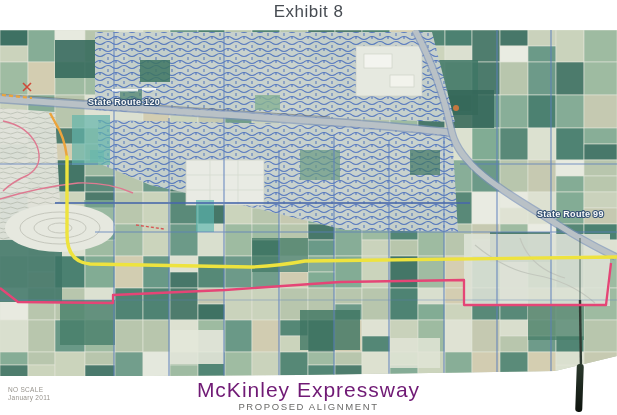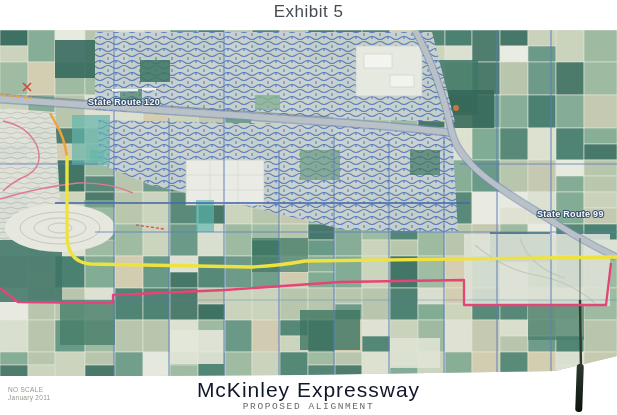--- a/index.html
+++ b/index.html
@@ -22,31 +22,31 @@
     position:absolute;left:576px;top:364px;width:7px;height:48px;
     background:linear-gradient(#2b3a2d,#0e130e);border-radius:3px;
     transform:rotate(2deg);
   }
   .scale-block{
     position:absolute;left:8px;top:386px;font-size:6.5px;line-height:8px;color:#97938c;
     letter-spacing:.3px;
   }
   .project-title{
     position:absolute;top:378px;left:0;width:617px;text-align:center;
-    font-size:21px;color:#0f172a;letter-spacing:1px;margin:0;font-weight:normal;
+    font-size:21px;color:#701a75;letter-spacing:1px;margin:0;font-weight:normal;
   }
   .project-subtitle{
     position:absolute;top:401px;left:0;width:617px;text-align:center;
-    font-size:9.5px;color:#6a6a68;letter-spacing:1.6px;margin:0;font-weight:normal;font-family:Liberation Mono, monospace;
+    font-size:9.5px;color:#6a6a68;letter-spacing:1.6px;margin:0;font-weight:normal;
   }
 </style>
 </head>
 <body>
 
-<h1 class="exhibit-title">Exhibit 5</h1>
+<h1 class="exhibit-title">Exhibit 8</h1>
 
 <div class="map-wrap">
 <svg id="map-svg" width="617" height="346" viewBox="0 30 617 346">
   <defs>
     <clipPath id="photo-clip">
       <polygon points="0,30 617,30 617,356 555,371 300,375 0,377"></polygon>
     </clipPath>
     <pattern id="subdiv" width="16" height="12" patternUnits="userSpaceOnUse">
       <rect width="16" height="12" fill="#c9d2cf"></rect>
       <path d="M0,2 q4,-3 8,0 t8,0 M0,7 q4,3 8,0 t8,0 M4,0 v3 M12,9 v3" fill="none" stroke="#4a6fc0" stroke-width="1.1"></path>

